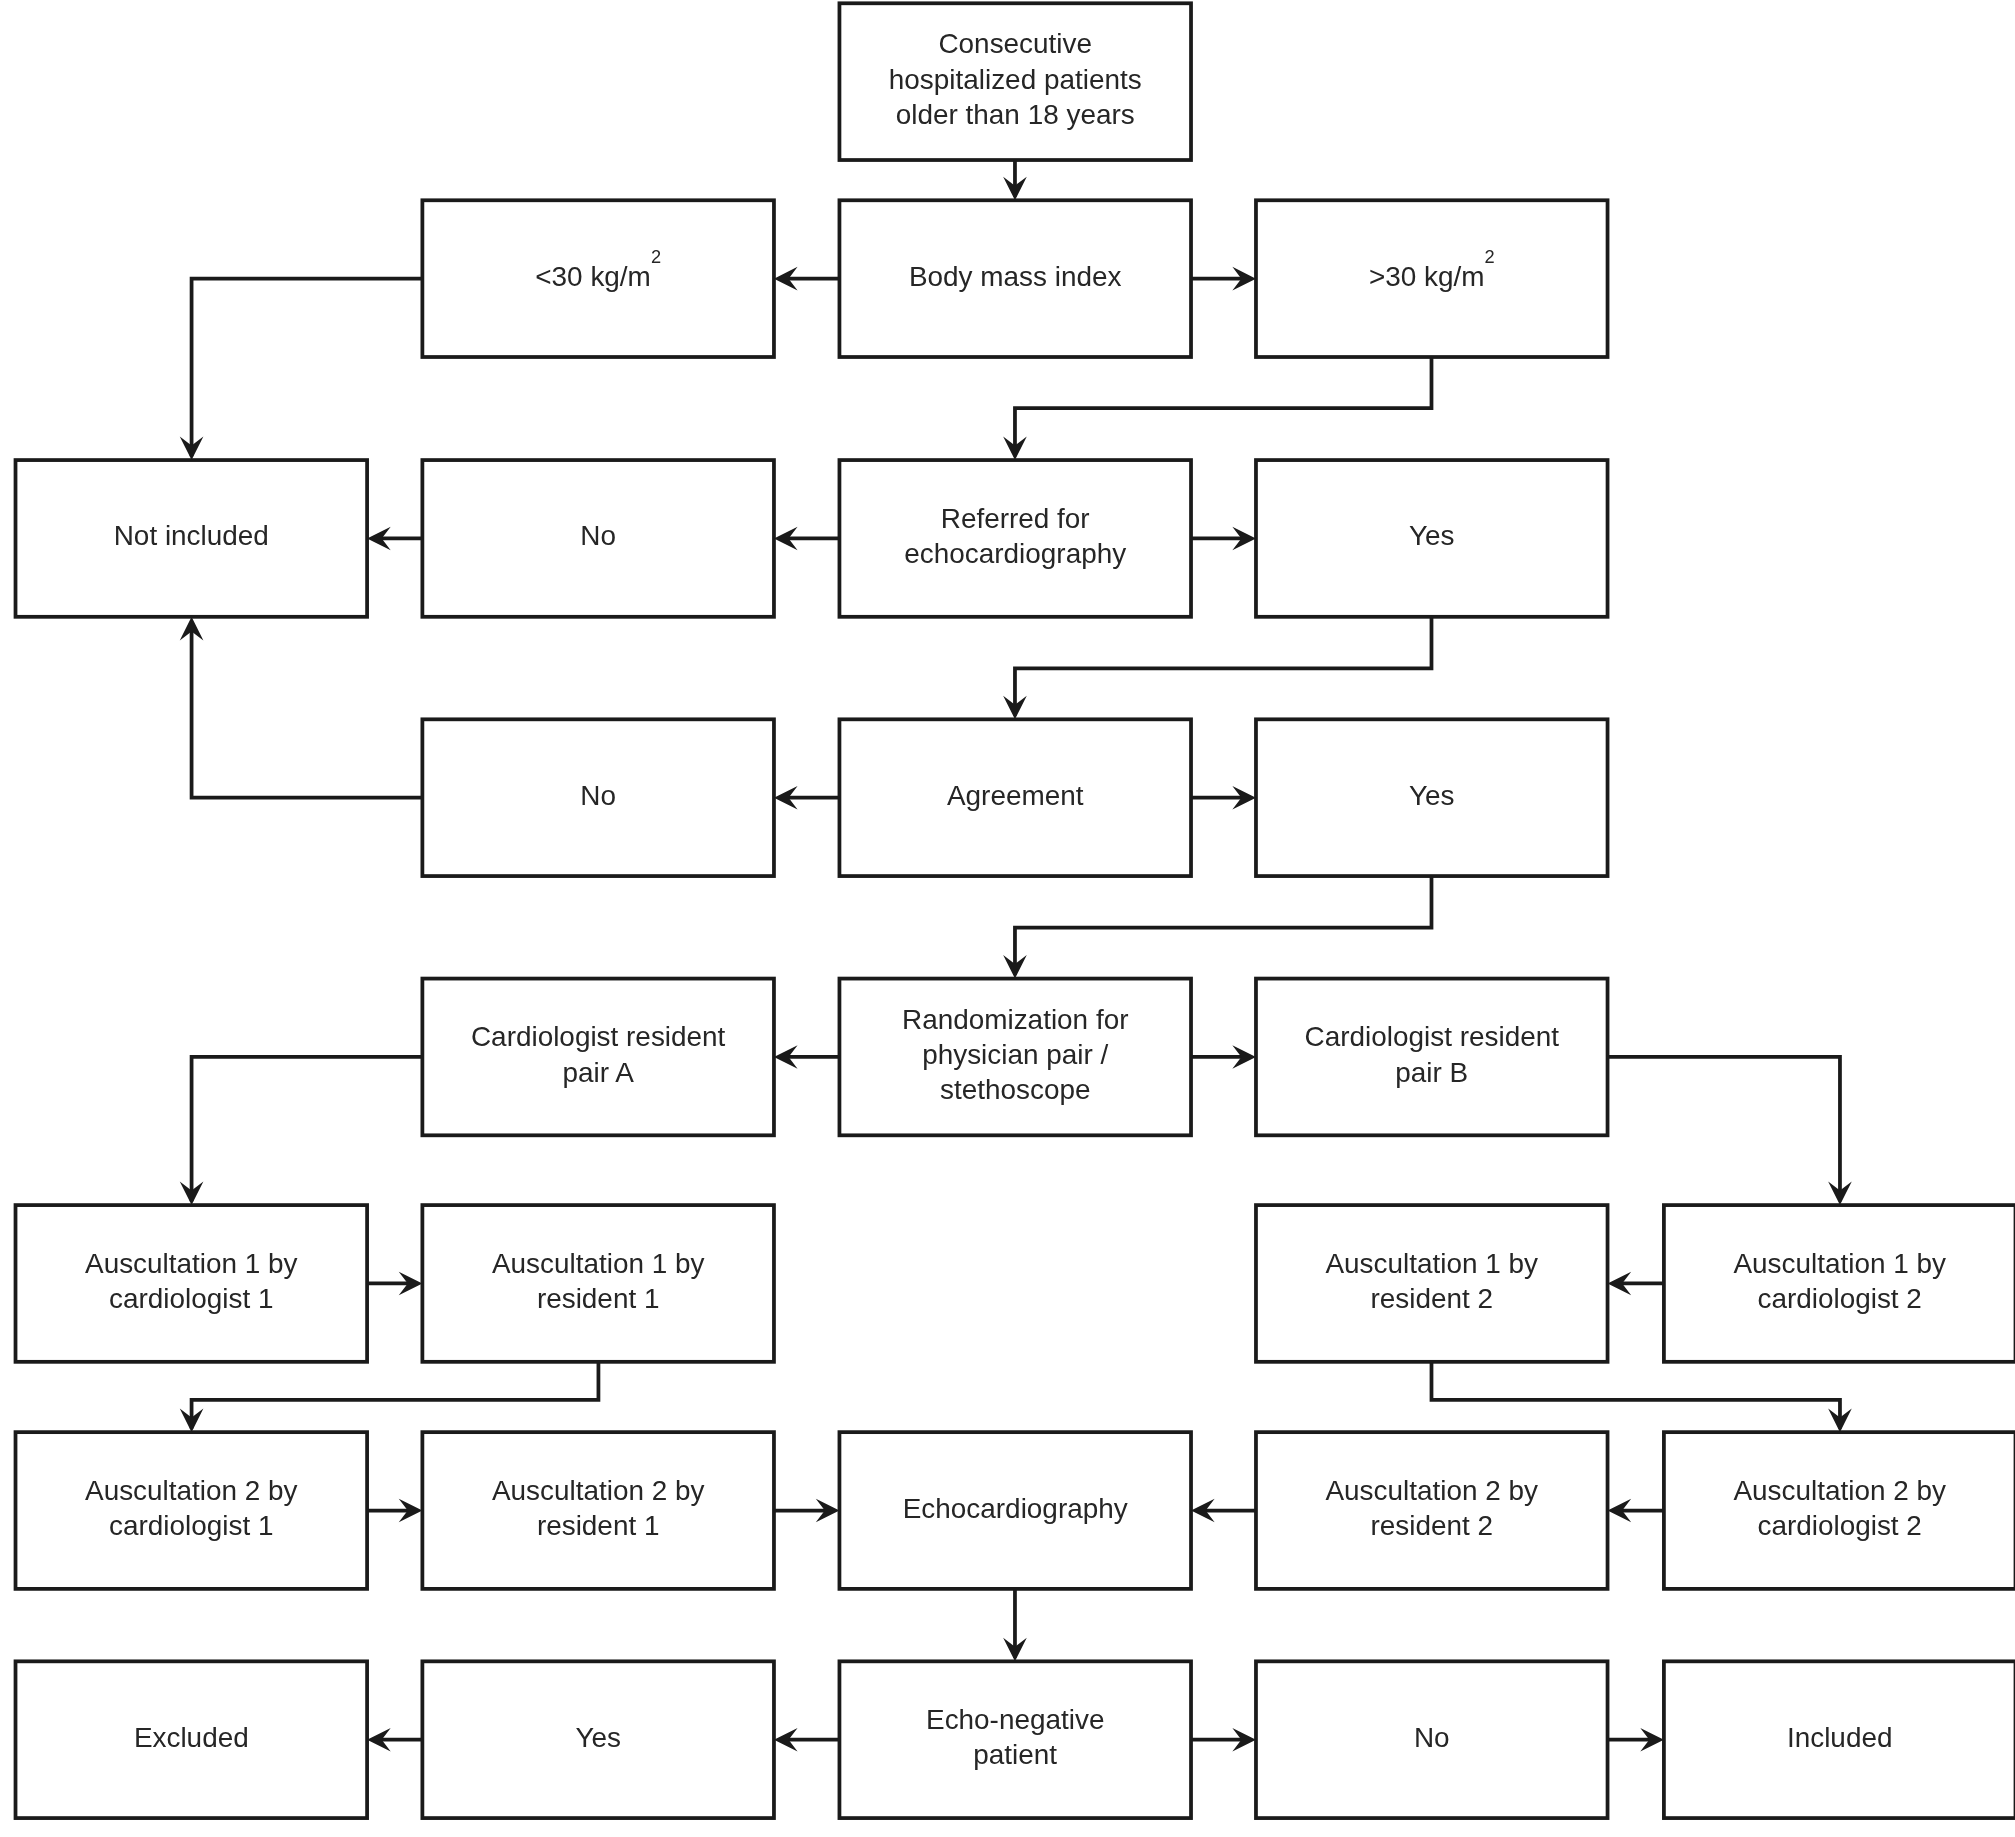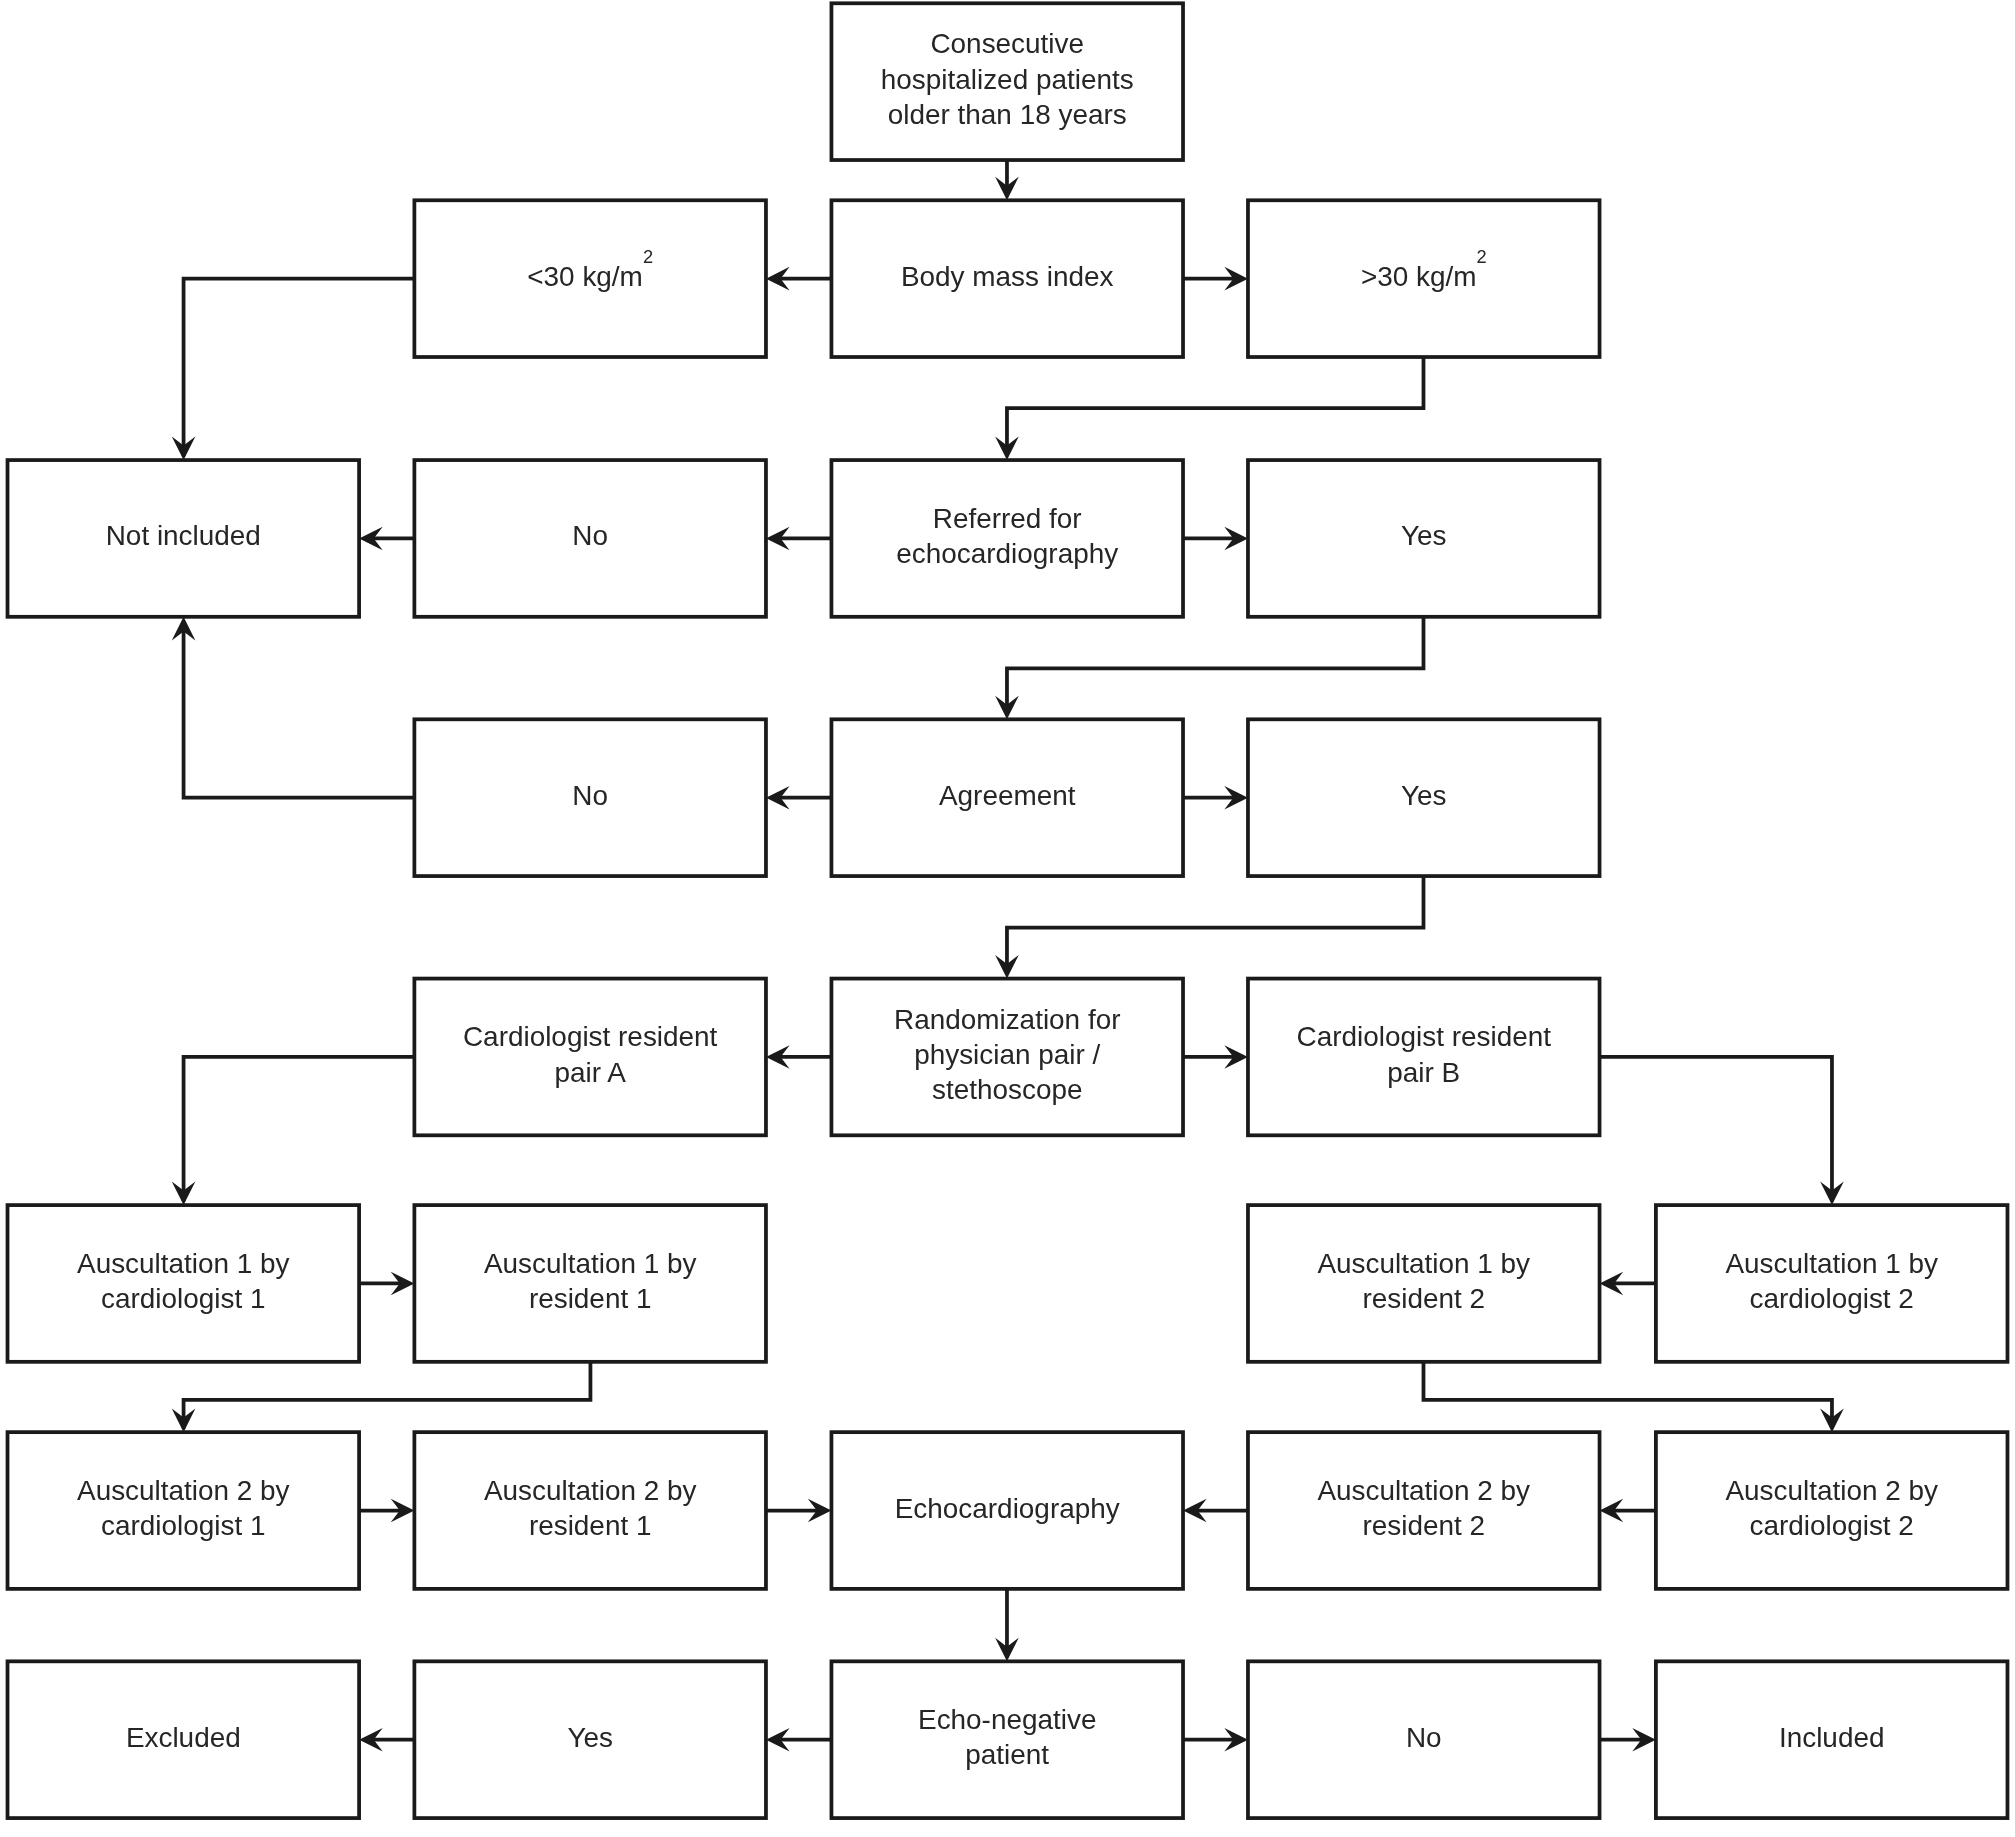--- a/index.html
+++ b/index.html
@@ -6,20 +6,21 @@
     margin: 0;
     padding: 0;
     background: #ffffff;
   }
   #flow-root {
     position: relative;
     width: 1641px;
     height: 1838px;
     background: #ffffff;
     font-family: "Liberation Sans", sans-serif;
+    margin-left: 8px;
   }
   svg.flow-svg {
     display: block;
     width: 2015px;
     height: 1838px;
   }
   .node-rect {
     fill: #ffffff;
     stroke: #1a1a1a;
     stroke-width: 7;

